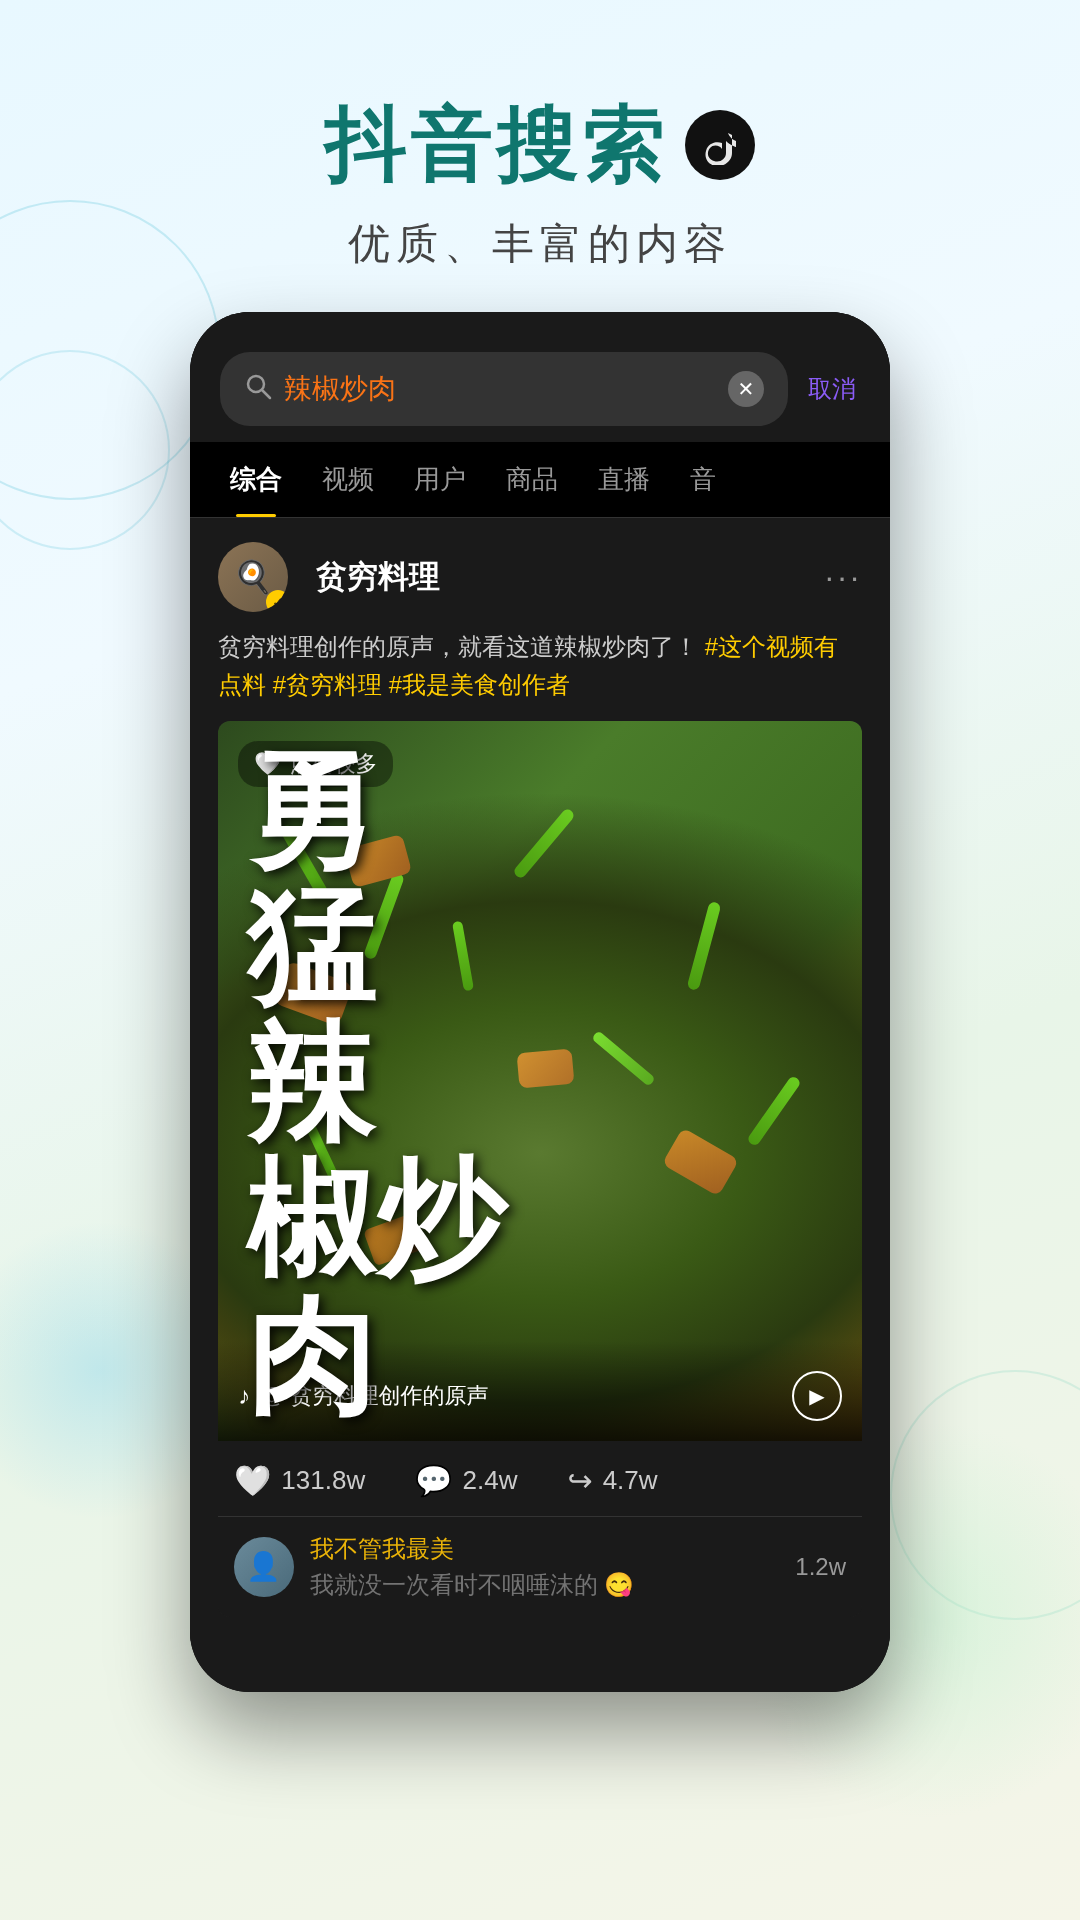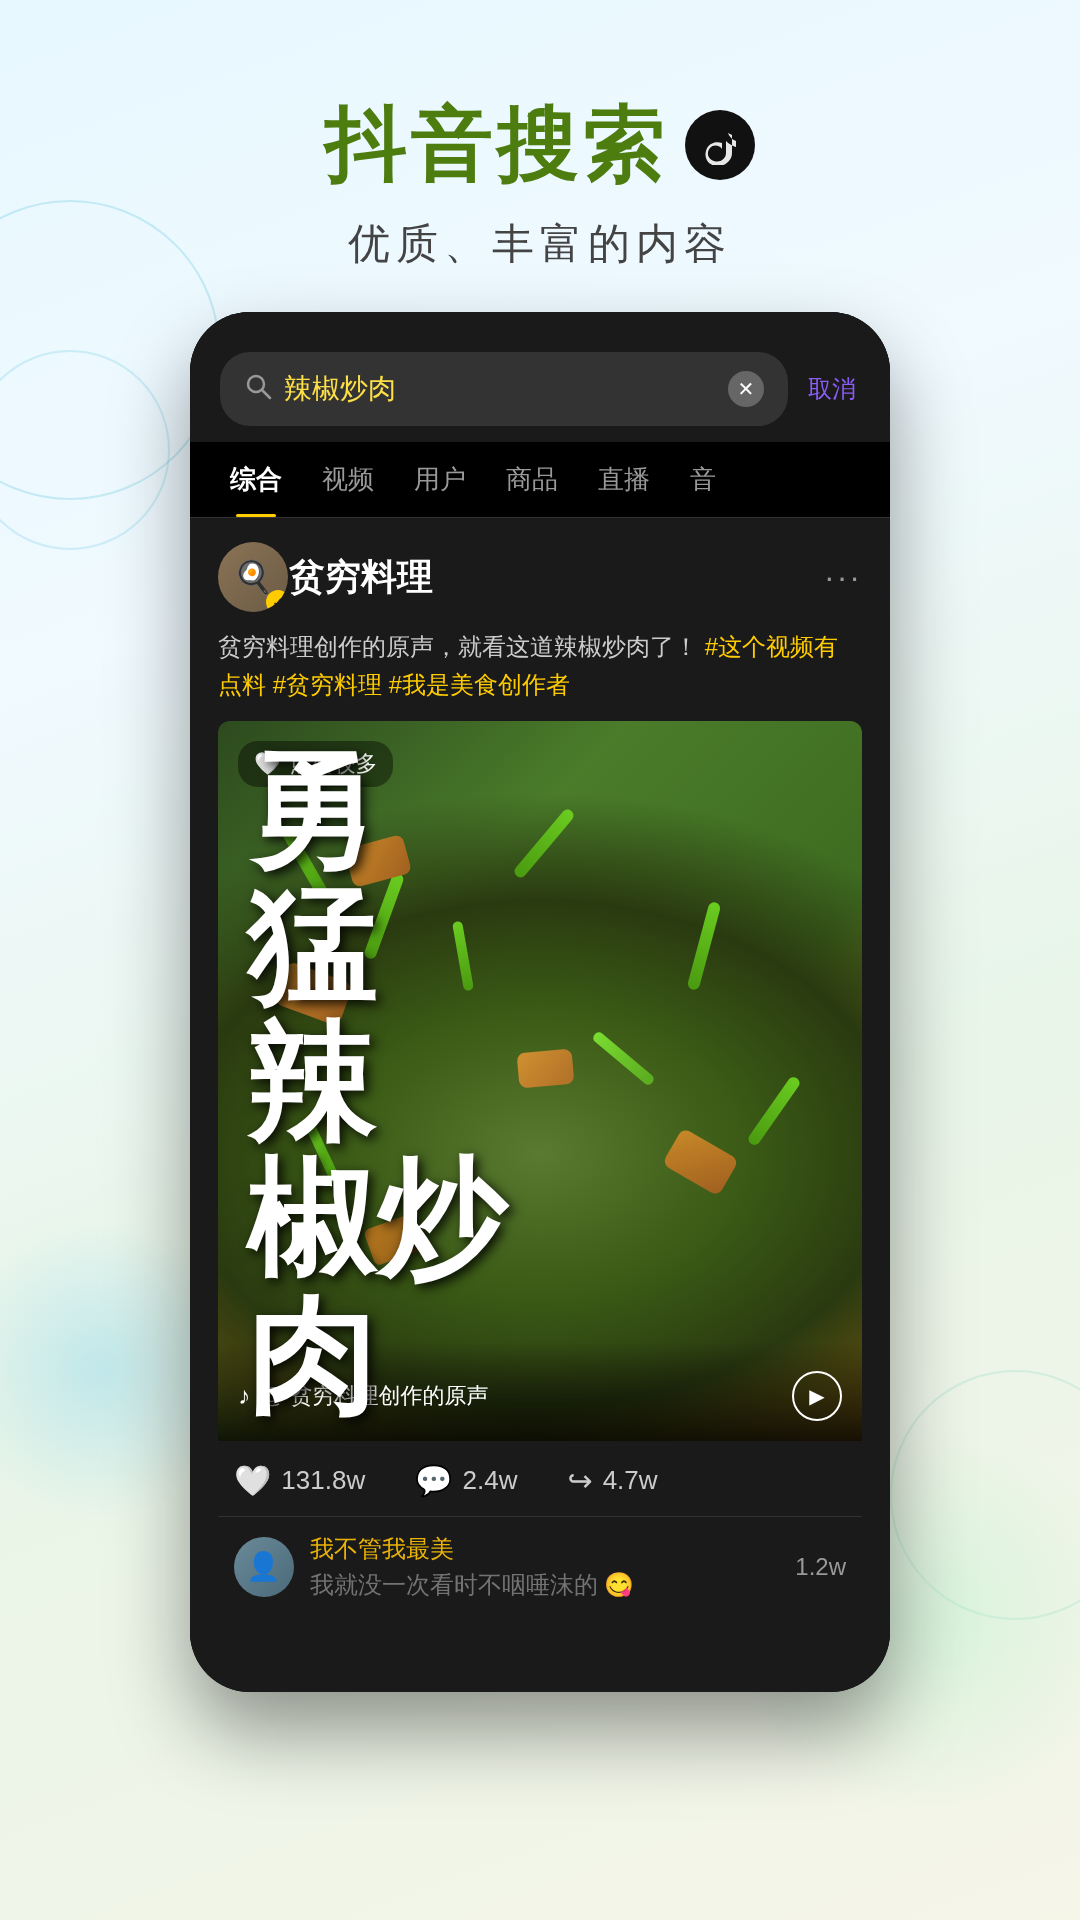--- a/index.html
+++ b/index.html
@@ -59,21 +59,21 @@
 
     
     .header {
       text-align: center;
       padding-top: 90px;
       margin-bottom: 40px;
     }
     .header-title {
       font-size: 82px;
       font-weight: 900;
-      color: #4d7c0f;
+      color: #0f766e;
       letter-spacing: 4px;
       display: flex;
       align-items: center;
       justify-content: center;
       gap: 8px;
     }
     .tiktok-logo {
       width: 70px;
       height: 70px;
       background: #111;
@@ -129,21 +129,21 @@
       display: flex;
       align-items: center;
       gap: 12px;
     }
     .search-icon-svg {
       color: #999;
       font-size: 24px;
     }
     .search-text {
       font-size: 28px;
-      color: #fde047;
+      color: #f97316;
       flex: 1;
     }
     .clear-btn {
       width: 36px;
       height: 36px;
       background: #666;
       border-radius: 50%;
       display: flex;
       align-items: center;
       justify-content: center;
@@ -223,24 +223,24 @@
       width: 24px;
       height: 24px;
       background: #ffcc00;
       border-radius: 50%;
       display: flex;
       align-items: center;
       justify-content: center;
       font-size: 14px;
     }
     .username {
-      font-size: 36px;
+      font-size: 31px;
       color: #fff;
       font-weight: 600;
-      margin-left: 1px;
+      margin-left: 28px;
       flex: 1;
     }
     .more-btn {
       color: #999;
       font-size: 32px;
       letter-spacing: 2px;
     }
 
     
     .desc-text {

